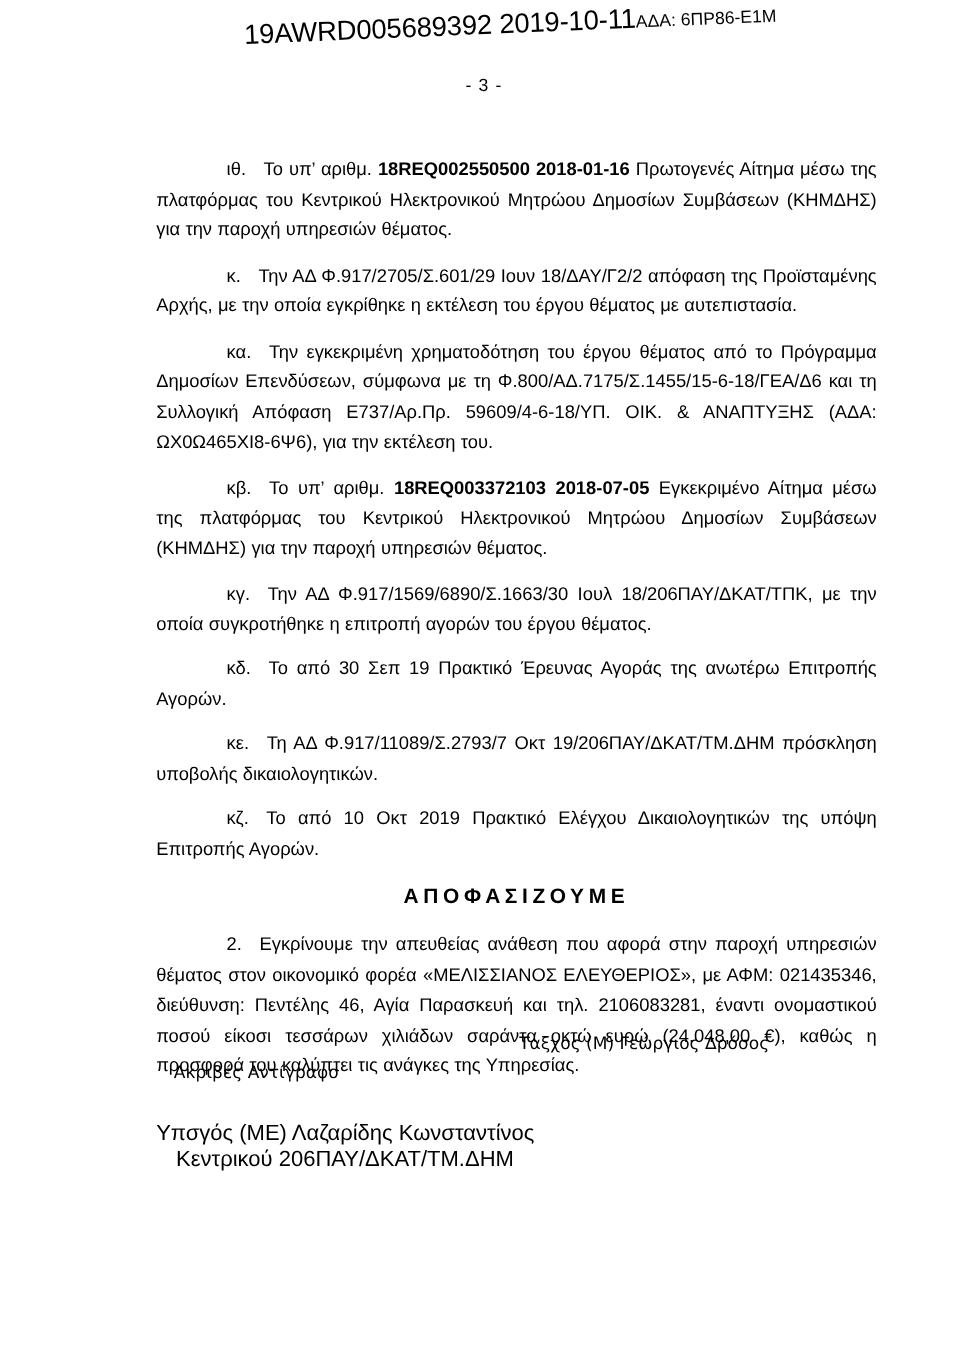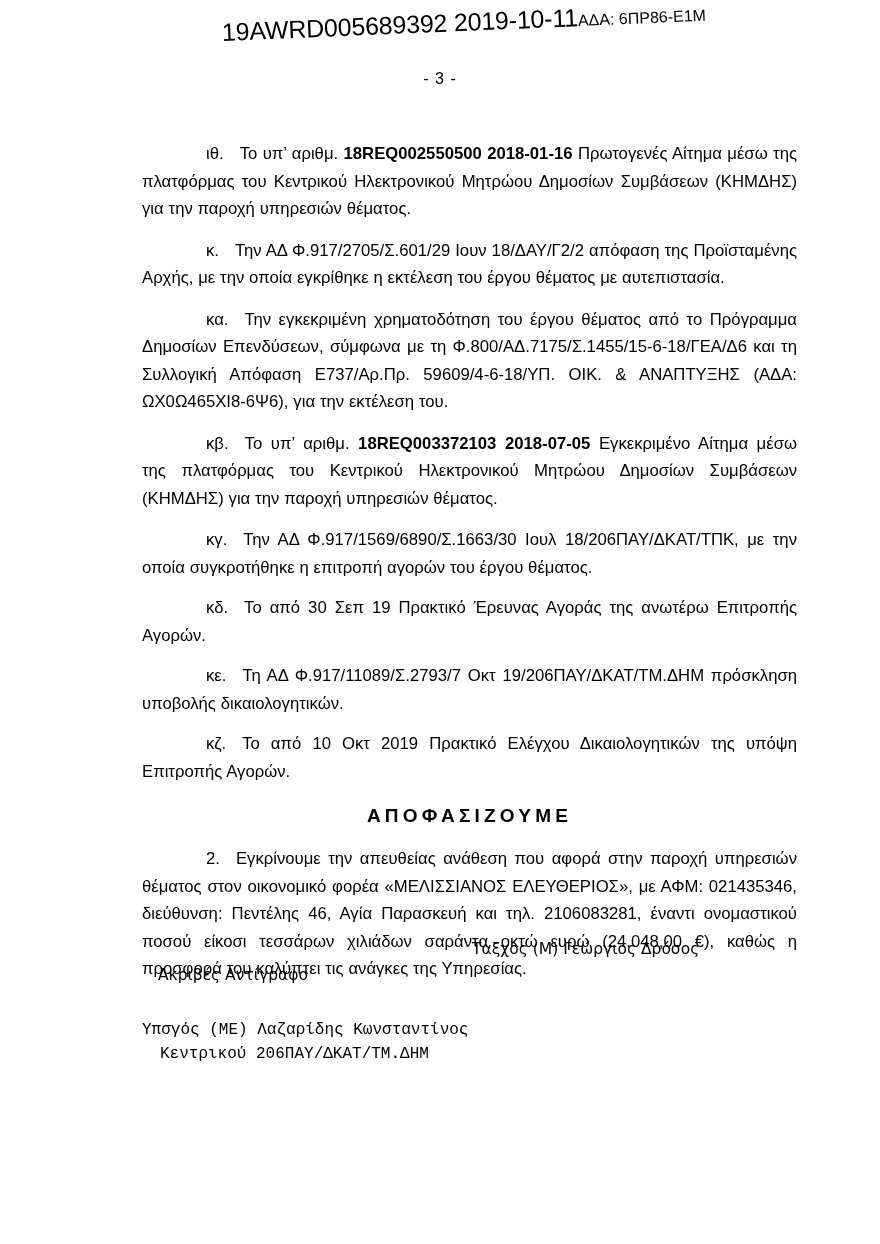--- a/index.html
+++ b/index.html
@@ -113,22 +113,22 @@
   .sig-left {
     position: absolute;
     left: 4px;
     top: 26px;
     margin-left: 12px;
   }
   .sig-bottom {
     position: absolute;
     left: 142px;
     top: 1018px;
-    font-family: Liberation Mono, monospace;
-    font-size: 16px;
+    font-family: Liberation Sans, sans-serif;
+    font-size: 20px;
     line-height: 24px;
   }
   .sig-bottom .indent {
     padding-left: 18px;
   }
 </style>
 </head>
 <body>
 
 <div class="page">

